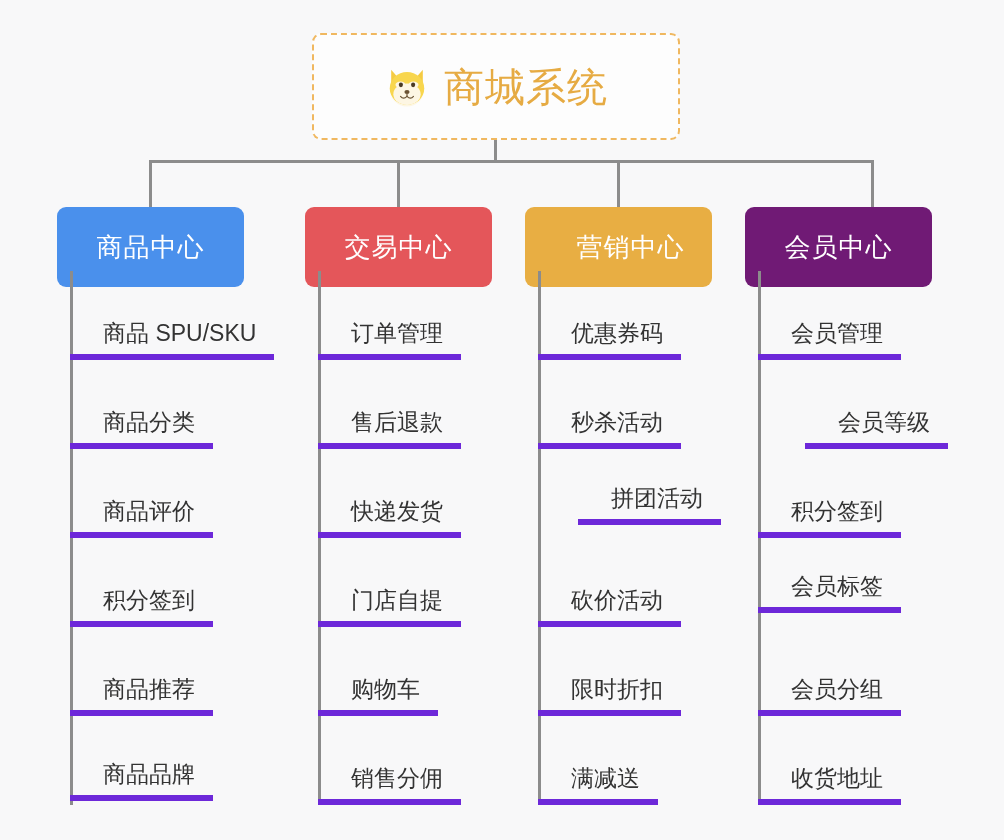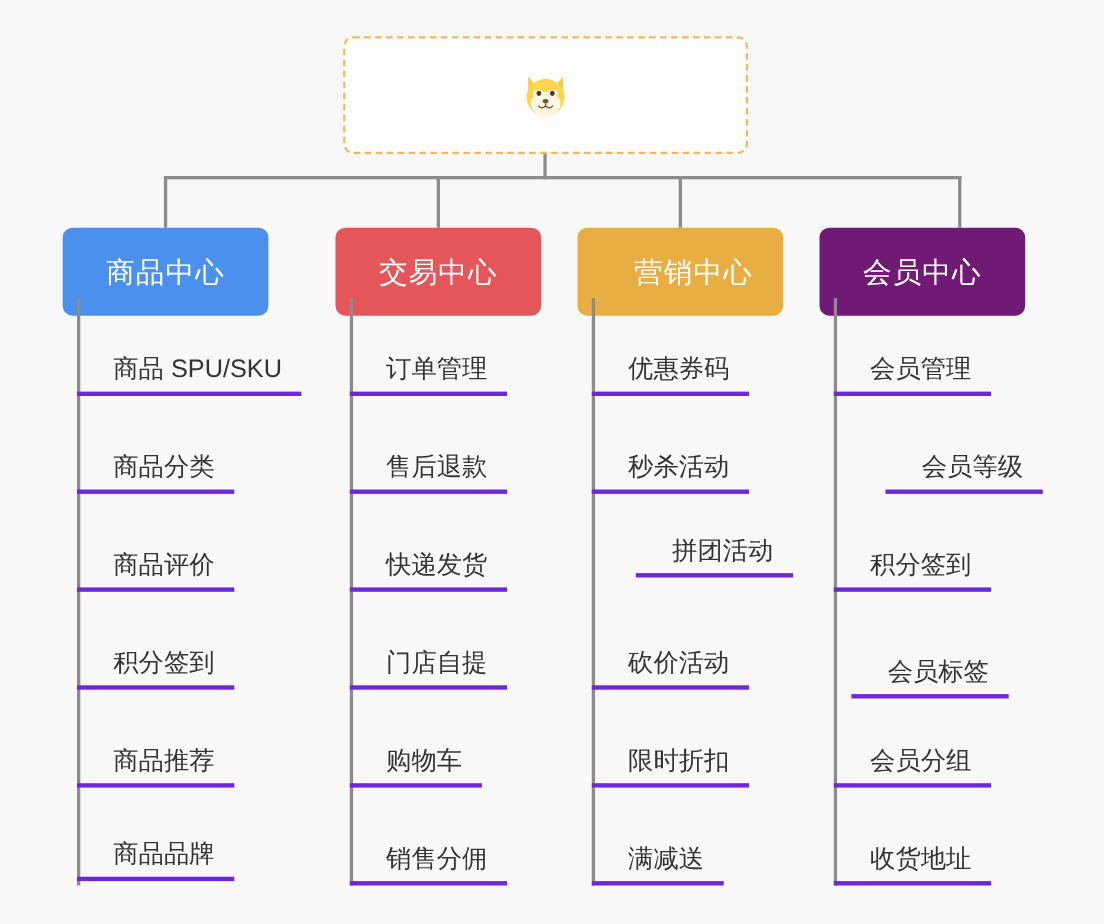--- a/index.html
+++ b/index.html
@@ -99,21 +99,21 @@
   }
   .leaf {
     position: absolute;
     left: 0;
     height: 89px;
     display: flex;
     align-items: flex-end;
     box-sizing: border-box;
   }
   .leaf-inner {
-    border-bottom: 4px solid #6d28d9;
+    border-bottom: 6px solid #6d28d9;
     padding: 0 18px 6px 33px;
     display: inline-block;
     white-space: nowrap;
   }
   .leaf-label {
     font-size: 23px;
     color: #333333;
     line-height: 1.25;
     white-space: nowrap;
   }
@@ -134,20 +134,21 @@
         <ellipse cx="23" cy="29" rx="7" ry="4.6" fill="#fdf6e3"></ellipse>
         <ellipse cx="41" cy="29" rx="7" ry="4.6" fill="#fdf6e3"></ellipse>
         <ellipse cx="23.5" cy="29" rx="2.9" ry="3.3" fill="#4a3a24"></ellipse>
         <ellipse cx="40.5" cy="29" rx="2.9" ry="3.3" fill="#4a3a24"></ellipse>
         <ellipse cx="32" cy="39" rx="3.6" ry="2.7" fill="#6b5334"></ellipse>
         <path d="M32 41.5 L32 45" stroke="#6b5334" stroke-width="1.6" fill="none"></path>
         <path d="M32 45 q-5 5 -9 0" stroke="#6b5334" stroke-width="1.6" fill="none" stroke-linecap="round"></path>
         <path d="M32 45 q5 5 9 0" stroke="#6b5334" stroke-width="1.6" fill="none" stroke-linecap="round"></path>
       </svg>
     </span>
+    <span class="root-title" style="color: rgb(230, 171, 67);">商城系统</span>
   </div>
 
   <div class="conn conn-v" style="left: 494px; top: 140px; height: 23px; background: rgb(140, 140, 140);"></div>
 
   <div class="conn conn-h" style="left: 149px; top: 160px; width: 725px; background: rgb(140, 140, 140);"></div>
 
   <div class="conn conn-v" style="left: 149px; top: 160px; height: 47px; background: rgb(140, 140, 140);"></div>
   <div class="conn conn-v" style="left: 397px; top: 160px; height: 47px; background: rgb(140, 140, 140);"></div>
   <div class="conn conn-v" style="left: 617px; top: 160px; height: 47px; background: rgb(140, 140, 140);"></div>
   <div class="conn conn-v" style="left: 871px; top: 160px; height: 47px; background: rgb(140, 140, 140);"></div>
@@ -283,21 +284,21 @@
       <div class="leaf" style="top:89px;padding-left:47px;">
         <span class="leaf-inner">
           <span class="leaf-label">会员等级</span>
         </span>
       </div>
       <div class="leaf" style="top:178px;">
         <span class="leaf-inner">
           <span class="leaf-label">积分签到</span>
         </span>
       </div>
-      <div class="leaf" style="top:275px;padding-left:16px;">
+      <div class="leaf" style="top:253px;">
         <span class="leaf-inner">
           <span class="leaf-label">会员标签</span>
         </span>
       </div>
       <div class="leaf" style="top:356px;">
         <span class="leaf-inner">
           <span class="leaf-label">会员分组</span>
         </span>
       </div>
       <div class="leaf" style="top:445px;">

